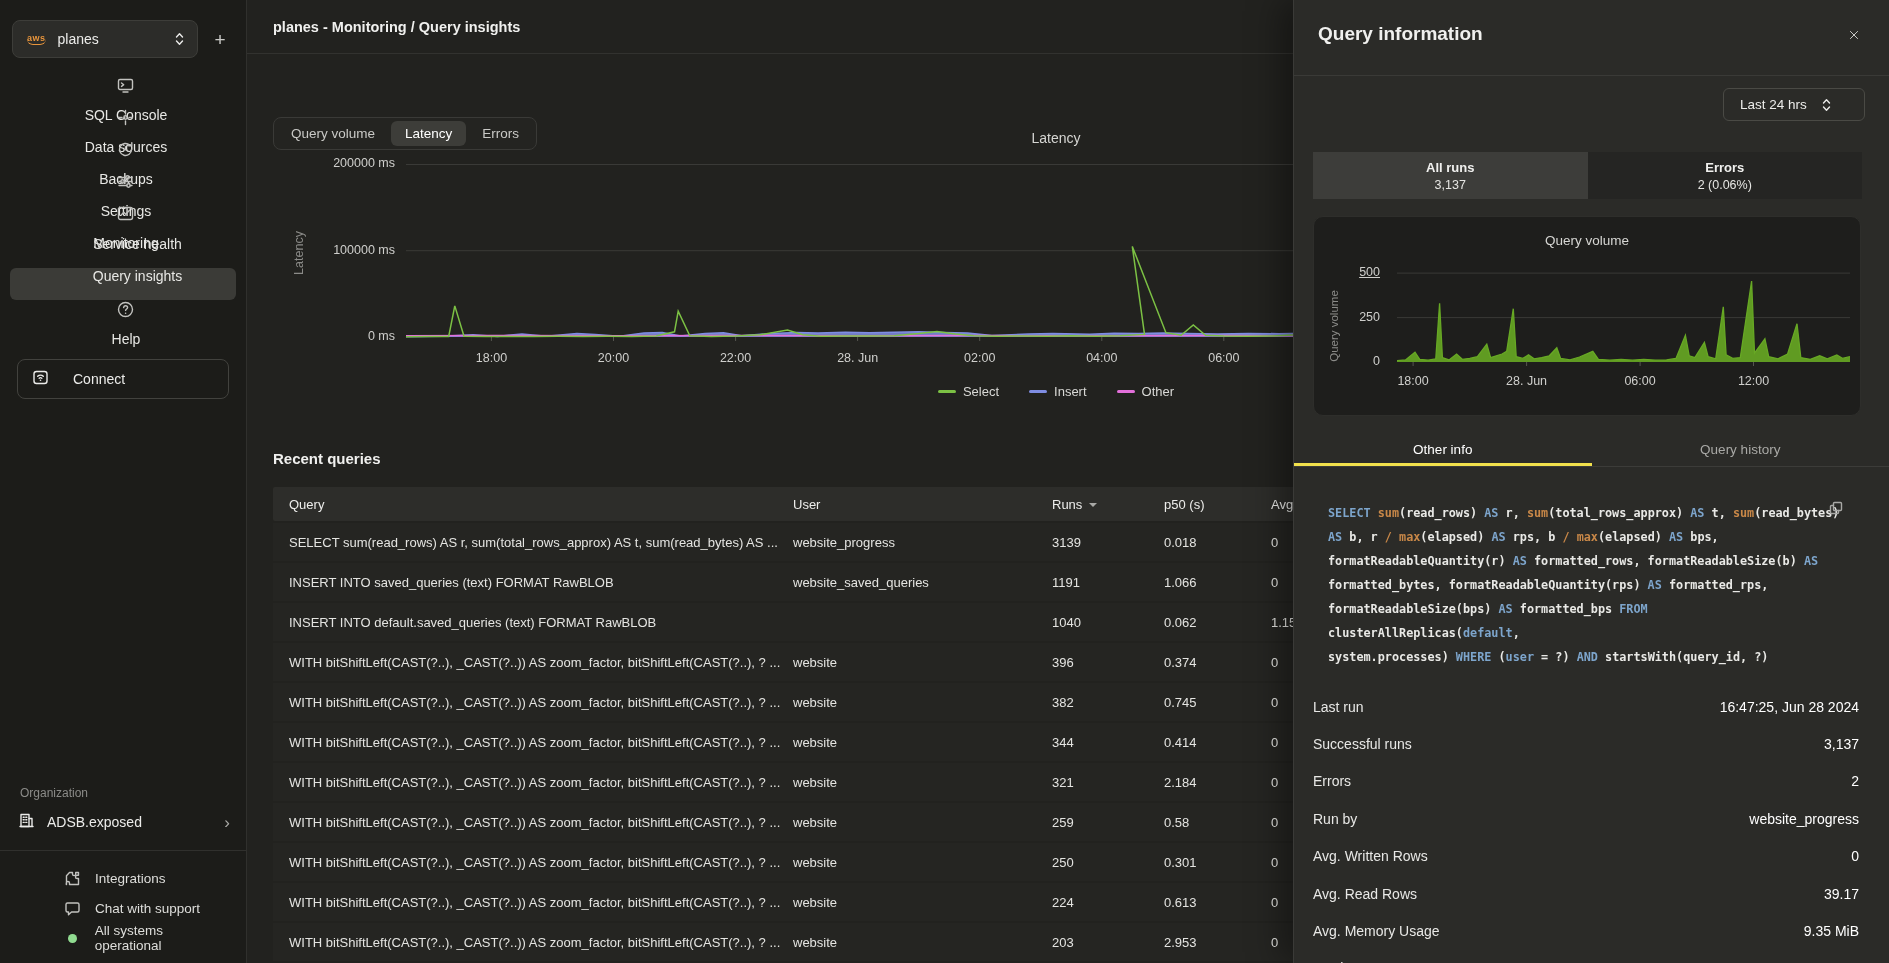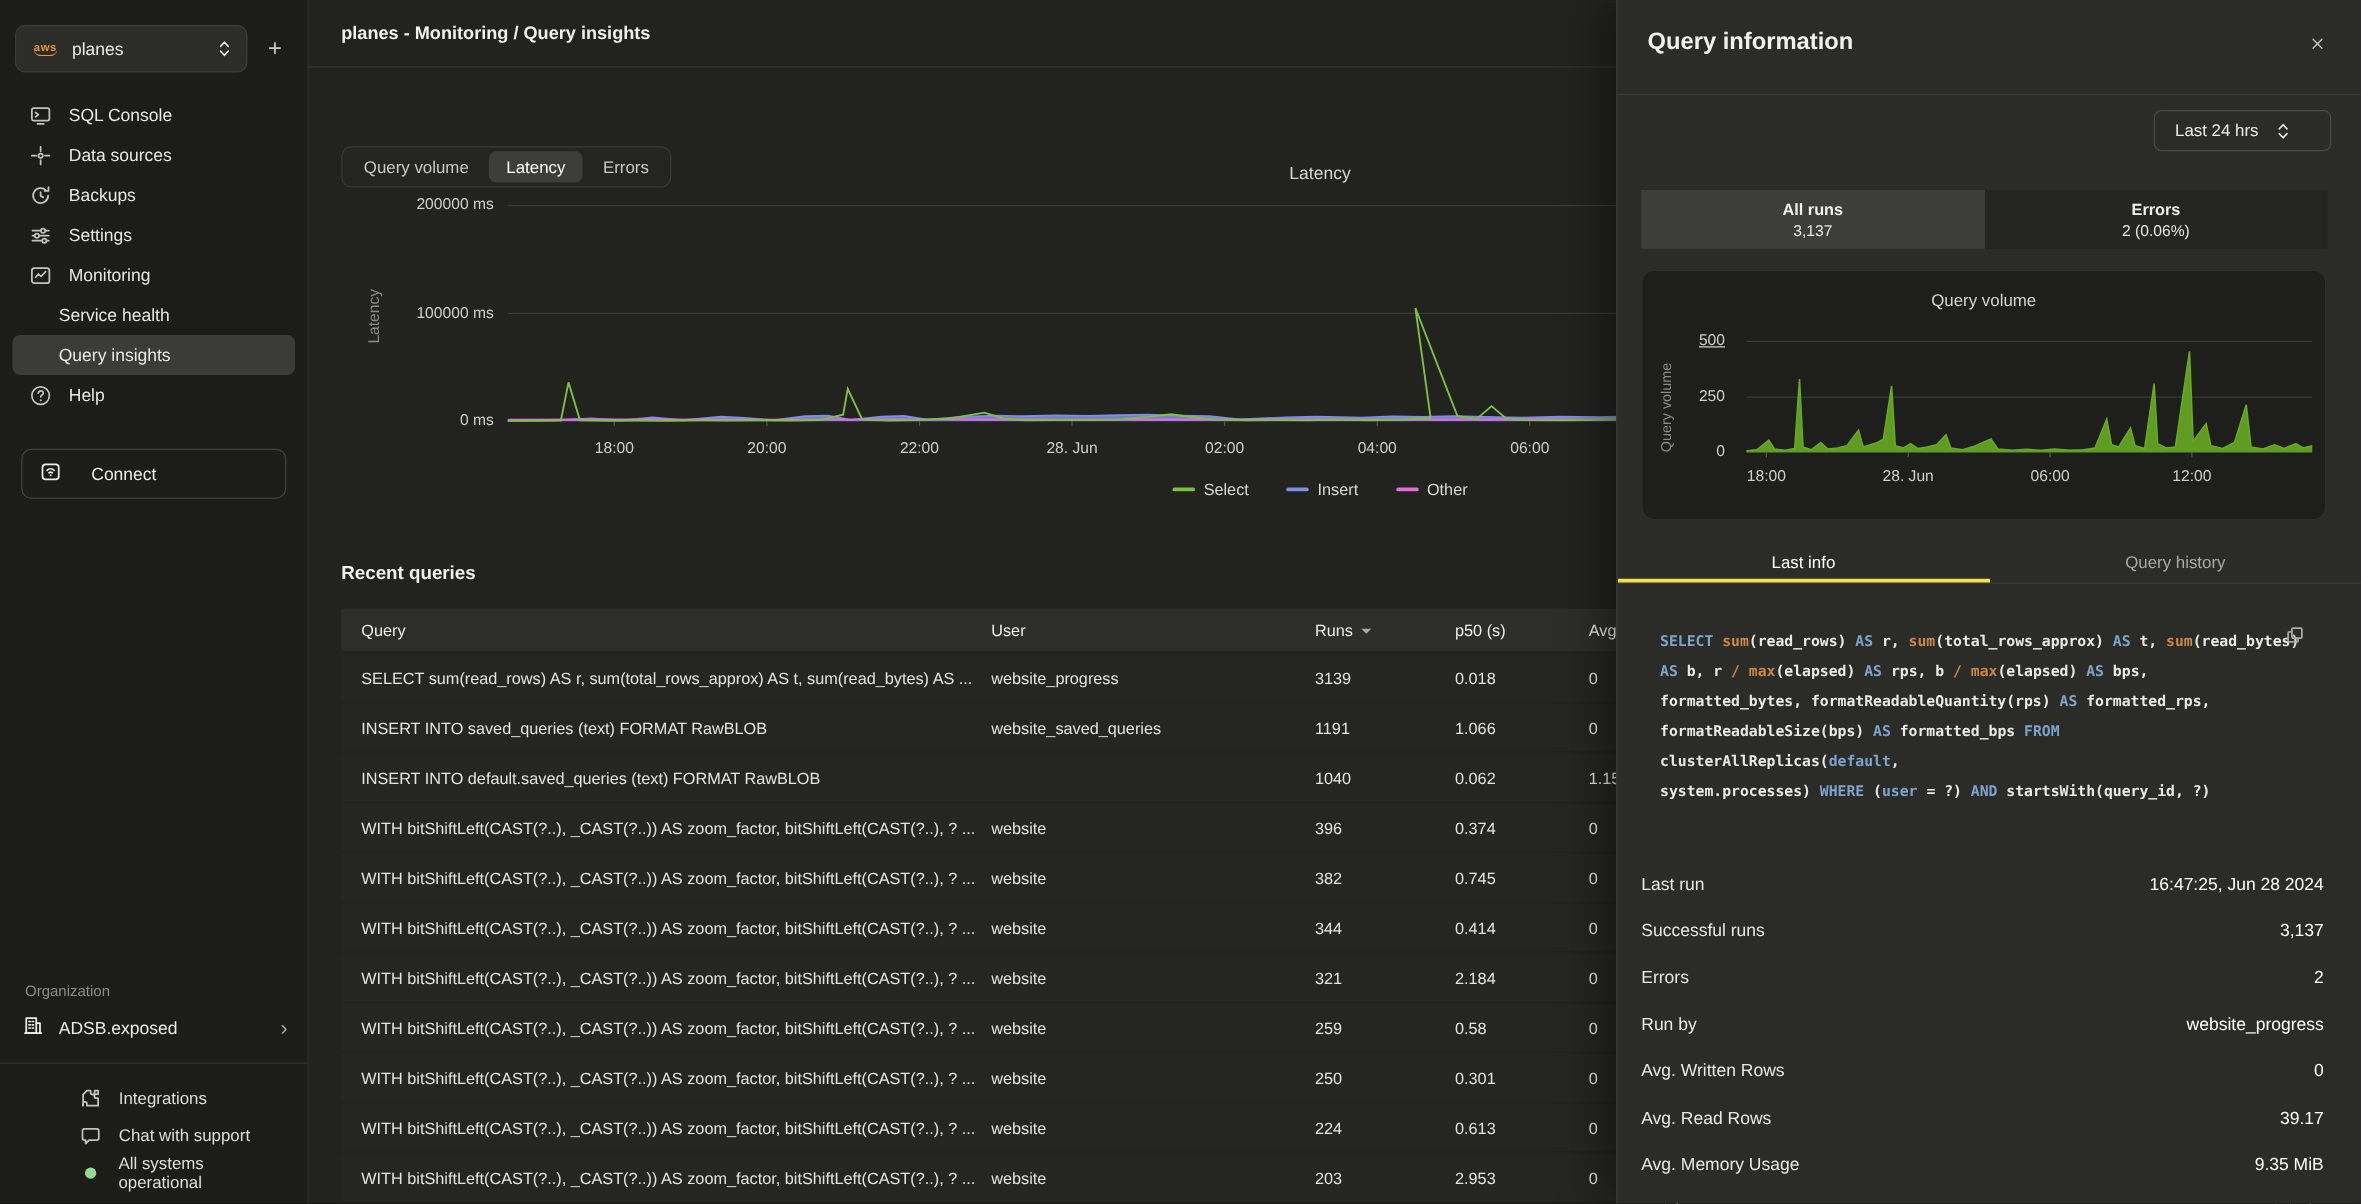--- a/index.html
+++ b/index.html
@@ -19,21 +19,21 @@
   .avatar{width:27px;height:27px;border-radius:50%;background:#93a2b1;color:#26262a;
           font-size:11px;font-weight:700;display:flex;align-items:center;justify-content:center;}
   .svc-row{display:flex;align-items:center;gap:8px;margin:20px 12px 0 12px;}
   .svc-select{flex:1;height:38px;background:#2c2c29;border:1px solid #3d3d39;border-radius:8px;
               display:flex;align-items:center;gap:12px;padding:0 12px 0 14px;color:#ececea;font-size:14px;cursor:pointer;}
   .aws-mark{font-size:9px;font-weight:700;color:#e8953c;letter-spacing:.5px;border-bottom:1.5px solid #e8953c;border-radius:0 0 6px 6px;padding-bottom:1px;}
   .svc-name{flex:1;text-align:left;}
   .add-btn{width:28px;height:28px;background:none;border:none;color:#c9c9c6;font-size:19px;line-height:1;cursor:pointer;}
   nav{margin-top:18px;}
   .nav-item{height:32px;display:flex;align-items:center;gap:13px;margin:0 10px;padding:0 8px 0 14px;
-            border-radius:6px;font-size:14px;color:#e8e8e5;cursor:pointer;}
+            border-radius:6px;font-size:14px;color:#e8e8e5;cursor:pointer;flex-direction:column;}
   .nav-item .nicon{width:18px;height:18px;display:flex;align-items:center;color:#c2c2bf;flex:none;}
   .nav-item.sub{padding-left:37px;}
   .nav-item.active{background:#3b3b37;}
   .connect-btn{margin:27px 17px 0 17px;height:40px;border:1px solid #42423e;border-radius:8px;background:none;
                display:flex;align-items:center;gap:24px;padding:0 14px;color:#ececea;font-size:14px;cursor:pointer;}
   .side-spacer{flex:1;}
   .org-label{margin:0 0 12px 20px;font-size:12px;color:#8b8b88;}
   .org-row{display:flex;align-items:center;gap:12px;margin:0 16px 18px 18px;font-size:14px;color:#ececea;cursor:pointer;}
   .org-row .chev{margin-left:auto;color:#a9a9a6;font-size:17px;line-height:1;}
   .side-div{height:1px;background:#30302d;}
@@ -433,27 +433,28 @@
     <div class="ytick" style="top: 137px;">0</div>
         <div class="ytick" style="top: 92.5556px;">250</div>
         <div class="ytick" style="top: 48.1111px; text-decoration: underline;">500</div>
         <div class="xtick" style="left: 59.0772px; top: 157px;">18:00</div>
         <div class="xtick" style="left: 172.564px; top: 157px;">28. Jun</div>
         <div class="xtick" style="left: 286.05px; top: 157px;">06:00</div>
         <div class="xtick" style="left: 399.537px; top: 157px;">12:00</div>
       </div>
 
     <div class="p-tabs">
-      <div class="p-tab on">Last info</div>
+      <div class="p-tab on">Other info</div>
       <div class="p-tab">Query history</div>
     </div>
 
     <div class="code" id="sql-code">
         <div class="codeline"><span class="tk">SELECT </span><span class="tf">sum</span><span class="">(read_rows) </span><span class="tk">AS </span><span class="">r, </span><span class="tf">sum</span><span class="">(total_rows_approx) </span><span class="tk">AS </span><span class="">t, </span><span class="tf">sum</span><span class="">(read_bytes)</span></div>
         <div class="codeline"><span class="tk">AS </span><span class="">b, r </span><span class="tf">/ </span><span class="tf">max</span><span class="">(elapsed) </span><span class="tk">AS </span><span class="">rps, b </span><span class="tf">/ </span><span class="tf">max</span><span class="">(elapsed) </span><span class="tk">AS </span><span class="">bps,</span></div>
+        <div class="codeline"><span class="">formatReadableQuantity(r) </span><span class="tk">AS </span><span class="">formatted_rows, formatReadableSize(b) </span><span class="tk">AS</span></div>
         <div class="codeline"><span class="">formatted_bytes, formatReadableQuantity(rps) </span><span class="tk">AS </span><span class="">formatted_rps,</span></div>
         <div class="codeline"><span class="">formatReadableSize(bps) </span><span class="tk">AS </span><span class="">formatted_bps </span><span class="tk">FROM </span><span class="">clusterAllReplicas(</span><span class="tk">default</span><span class="">,</span></div>
         <div class="codeline"><span class="">system.processes) </span><span class="tk">WHERE </span><span class="">(</span><span class="tk">user</span><span class=""> = ?) </span><span class="tk">AND </span><span class="">startsWith(query_id, ?)</span></div>
       </div>
     <button class="copy-btn">
       <svg class="ic" width="14" height="14" viewBox="0 0 14 14">
           <rect x="4.5" y="1.5" width="8" height="8" rx="1"></rect>
           <path d="M9.5 9.5v2a1 1 0 0 1-1 1h-6a1 1 0 0 1-1-1v-6a1 1 0 0 1 1-1h2"></path>
         </svg>
     </button>

